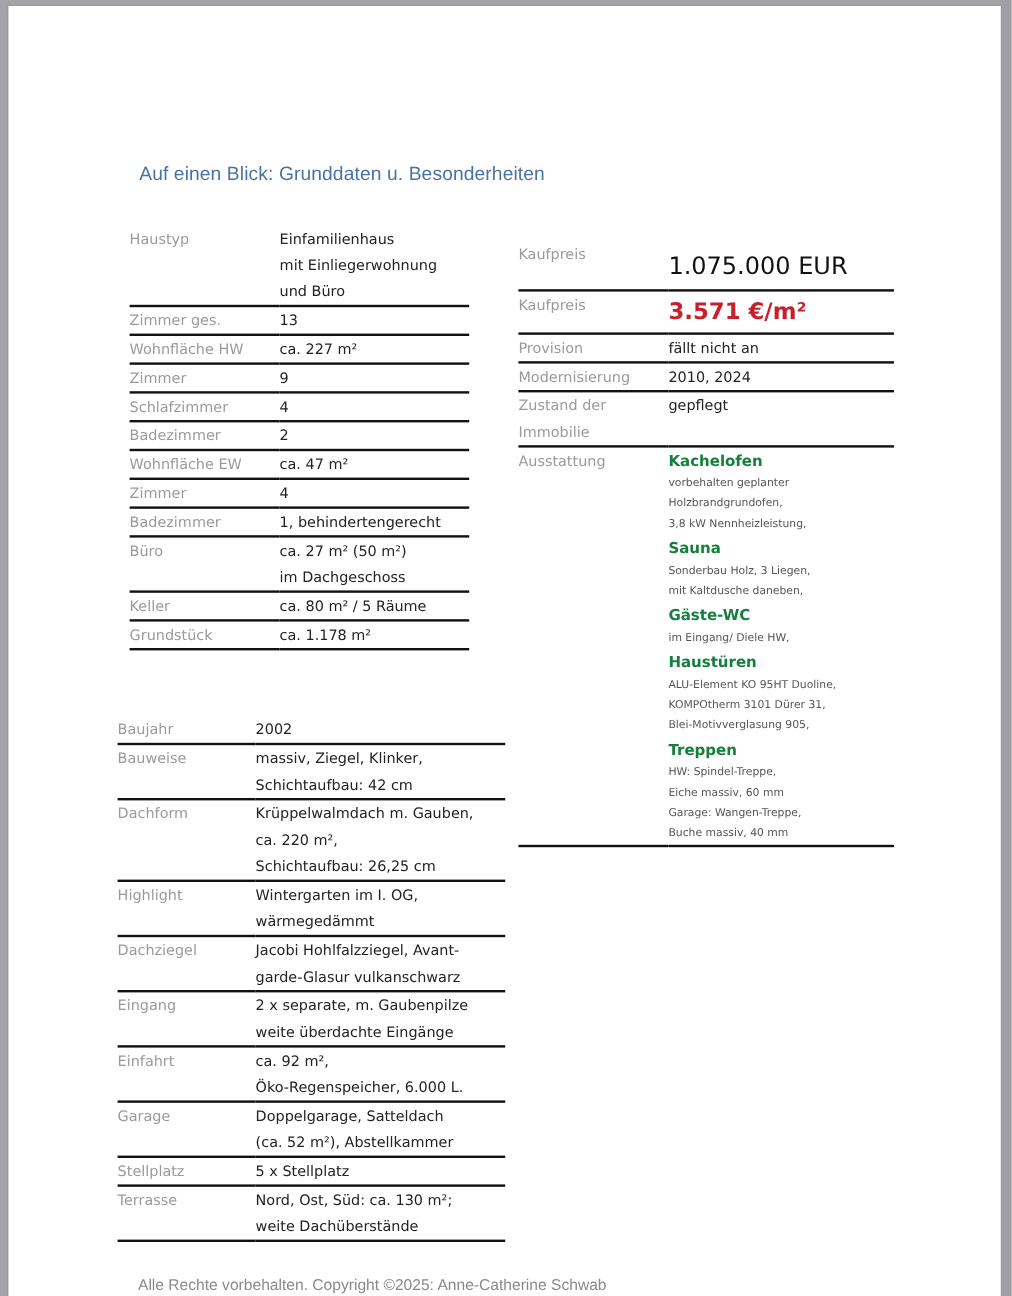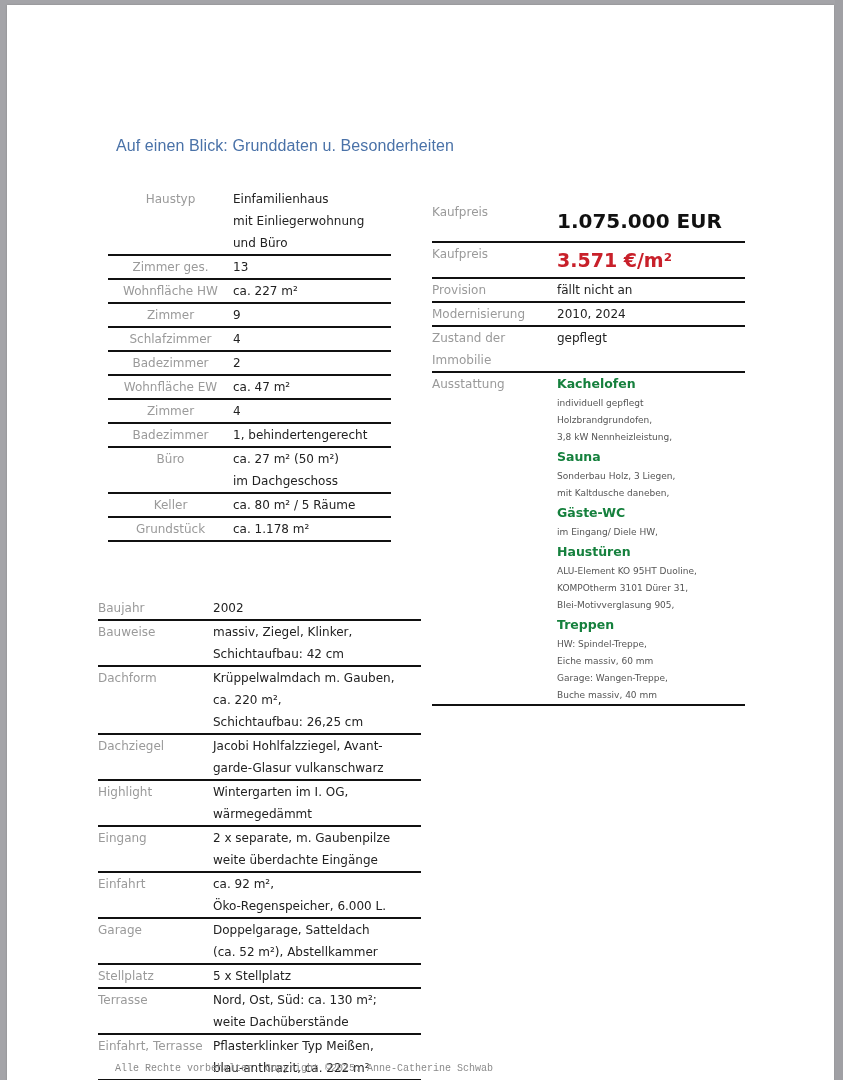--- a/index.html
+++ b/index.html
@@ -24,33 +24,33 @@
       position: absolute; border-collapse: collapse;
       font-family: "DejaVu Sans", sans-serif;
     }
     table.kv td { vertical-align: top; padding: 0; }
     table.kv td.k { color: #9a9a9a; font-size: 12px; line-height: 22px; }
     table.kv td.v { color: #222; font-size: 12px; line-height: 22px; }
     table.kv tr.sep td { border-bottom: 2px solid #111; }
     .line { display: block; white-space: nowrap; }
 
     #t1 { left: 101px; top: 183px; width: 283px; }
-    #t1 td.k { width: 125px; padding-left: 0; text-align: center; }
+    #t1 td.k { width: 125px; padding-left: 0; }
     #t2 { left: 425px; top: 196px; width: 313px; }
     #t2 td.k { width: 125px; }
     #t3 { left: 91px; top: 592px; width: 323px; }
     #t3 td.k { width: 115px; }
 
-    .price-big { font-size: 20px !important; font-weight: bold; color: #111 !important; line-height: 40px !important; }
+    .price-big { font-size: 20px !important; font-weight: normal; color: #111 !important; line-height: 40px !important; }
     .price-red { font-size: 19px !important; font-weight: bold; color: #c8202a !important; line-height: 34px !important; }
     .sub-h { font-size: 12.5px; color: #15803d; line-height: 22px; font-weight: bold; }
     .sub-t { font-size: 9px; color: #555; line-height: 17px; }
     .footer {
       position: absolute; left: 108px; top: 1058px;
-      font-family: Liberation Mono, monospace; font-size: 10px; color: #8a8a8a; white-space: nowrap;
+      font-family: Liberation Sans, sans-serif; font-size: 13px; color: #8a8a8a; white-space: nowrap;
     }
     .scroll-edge {
       position: absolute; right: 0; top: 0; width: 8px; height: 1080px; background: #a0a0a4;
     }
   </style>
 </head>
 <body>
 
 <div class="page">
   <div class="title">Auf einen Blick: Grunddaten u. Besonderheiten</div>
@@ -158,21 +158,21 @@
         <tr class="sep">
           <td class="k">Zustand der Immobilie</td>
           <td class="v">gepflegt</td>
         </tr>
       </tbody>
     <tbody>
       <tr class="sep">
         <td class="k">Ausstattung</td>
         <td class="v" id="ausst">
             <div class="sub-h">Kachelofen</div>
-            <div class="sub-t">individuell  gepflegt</div>
+            <div class="sub-t">vorbehalten  geplanter</div>
             <div class="sub-t">Holzbrandgrundofen,</div>
             <div class="sub-t">3,8 kW Nennheizleistung,</div>
             <div class="sub-h">Sauna</div>
             <div class="sub-t">Sonderbau Holz, 3 Liegen,</div>
             <div class="sub-t">mit Kaltdusche daneben,</div>
             <div class="sub-h">Gäste-WC</div>
             <div class="sub-t">im Eingang/ Diele HW,</div>
             <div class="sub-h">Haustüren</div>
             <div class="sub-t">ALU-Element  KO 95HT Duoline,</div>
             <div class="sub-t">KOMPOtherm 3101 Dürer 31,</div>
@@ -204,34 +204,34 @@
         </tr>
         <tr class="sep">
           <td class="k">Dachform</td>
           <td class="v">
             <span class="line">Krüppelwalmdach m. Gauben,</span>
             <span class="line">ca. 220 m²,</span>
             <span class="line">Schichtaufbau: 26,25 cm</span>
           </td>
         </tr>
         <tr class="sep">
+          <td class="k">Highlight</td>
+          <td class="v">
+            <span class="line">Wintergarten  im I. OG,</span>
+            <span class="line">wärmegedämmt</span>
+          </td>
+        </tr>
+        <tr class="sep">
           <td class="k">Dachziegel</td>
           <td class="v">
             <span class="line">Jacobi Hohlfalzziegel, Avant-</span>
             <span class="line">garde-Glasur vulkanschwarz</span>
           </td>
         </tr>
         <tr class="sep">
-          <td class="k">Highlight</td>
-          <td class="v">
-            <span class="line">Wintergarten  im I. OG,</span>
-            <span class="line">wärmegedämmt</span>
-          </td>
-        </tr>
-        <tr class="sep">
           <td class="k">Eingang</td>
           <td class="v">
             <span class="line">2 x separate, m. Gaubenpilze</span>
             <span class="line">weite überdachte Eingänge</span>
           </td>
         </tr>
         <tr class="sep">
           <td class="k">Einfahrt</td>
           <td class="v">
             <span class="line">ca. 92 m²,</span>
@@ -249,27 +249,20 @@
           <td class="k">Stellplatz</td>
           <td class="v">
             <span class="line">5 x Stellplatz</span>
           </td>
         </tr>
         <tr class="sep">
           <td class="k">Terrasse</td>
           <td class="v">
             <span class="line">Nord, Ost, Süd: ca. 130 m²;</span>
             <span class="line">weite Dachüberstände</span>
-          </td>
-        </tr>
-        <tr class="sep">
-          <td class="k">Einfahrt, Terrasse</td>
-          <td class="v">
-            <span class="line">Pflasterklinker Typ Meißen,</span>
-            <span class="line">blau-anthrazit, ca. 222 m²</span>
           </td>
         </tr>
       </tbody>
     </table>
 
   <div class="footer">Alle Rechte vorbehalten. Copyright ©2025: Anne-Catherine Schwab</div>
 </div>
 <div class="scroll-edge"></div>
 
 </body></html>

